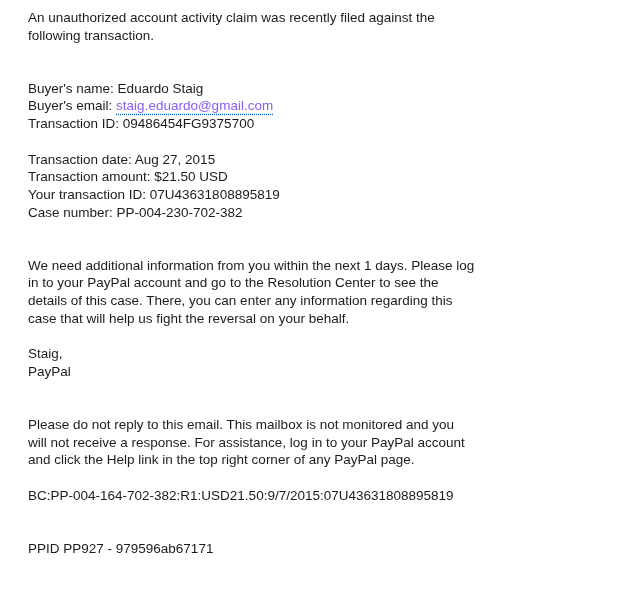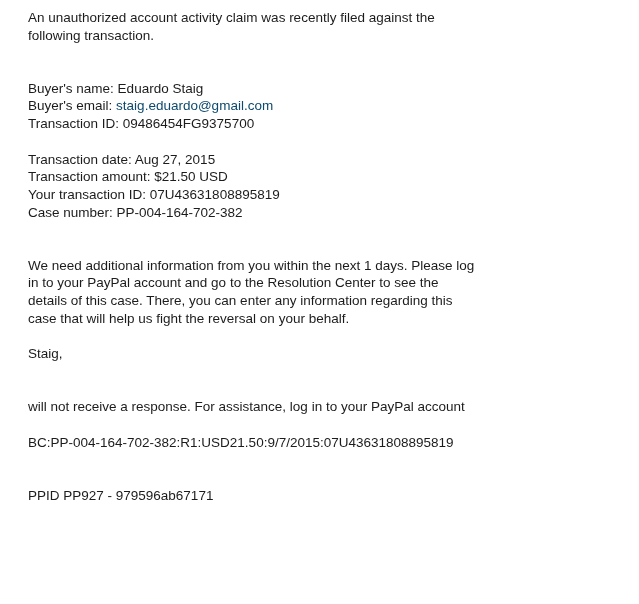--- a/index.html
+++ b/index.html
@@ -19,21 +19,22 @@
   .email-body {
     padding: 9px 20px 0 28px;
   }
   .line {
     white-space: pre;
     height: 17.7px;
   }
   .blank-1 { height: 17.7px; }
   .blank-2 { height: 35.4px; }
   a.email-link {
-    color: #0c4a6e;
+    color: #8b5cf6;
+    text-decoration: underline;
     text-decoration-style: dotted;
     text-decoration-color: #0563c1;
     text-underline-offset: 3px;
     cursor: pointer;
   }
 </style>
 </head>
 <body>
 
 <div class="email-body">
@@ -45,36 +46,39 @@
 
   <div class="line">Buyer's name: Eduardo Staig</div>
   <div class="line"><span>Buyer's email: </span><a class="email-link">staig.eduardo@gmail.com</a></div>
   <div class="line">Transaction ID: 09486454FG9375700</div>
 
   <div class="blank-1"></div>
 
   <div class="line">Transaction date: Aug 27, 2015</div>
   <div class="line">Transaction amount: $21.50 USD</div>
   <div class="line">Your transaction ID: 07U43631808895819</div>
-  <div class="line">Case number: PP-004-164-702-382</div>
+  <div class="line">Case number: PP-004-230-702-382</div>
 
   <div class="blank-2"></div>
 
   <div class="line">We need additional information from you within the next 1 days. Please log</div>
   <div class="line">in to your PayPal account and go to the Resolution Center to see the</div>
   <div class="line">details of this case. There, you can enter any information regarding this</div>
   <div class="line">case that will help us fight the reversal on your behalf.</div>
 
   <div class="blank-1"></div>
 
   <div class="line">Staig,</div>
+  <div class="line">PayPal</div>
 
   <div class="blank-2"></div>
 
+  <div class="line">Please do not reply to this email. This mailbox is not monitored and you</div>
   <div class="line">will not receive a response. For assistance, log in to your PayPal account</div>
+  <div class="line">and click the Help link in the top right corner of any PayPal page.</div>
 
   <div class="blank-1"></div>
 
   <div class="line">BC:PP-004-164-702-382:R1:USD21.50:9/7/2015:07U43631808895819</div>
 
   <div class="blank-2"></div>
 
   <div class="line">PPID PP927 - 979596ab67171</div>
 
 </div>

